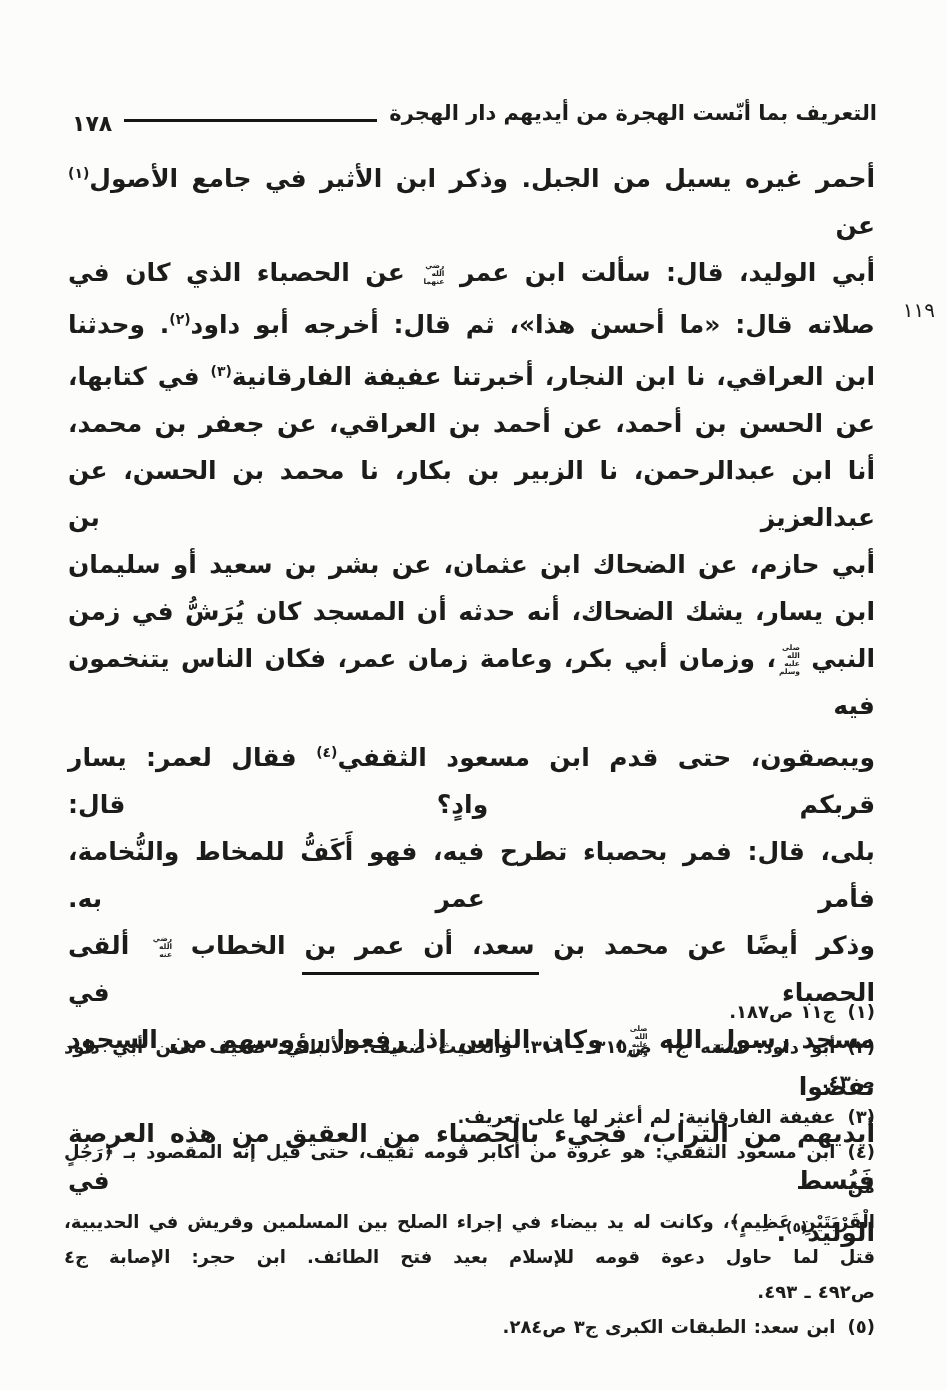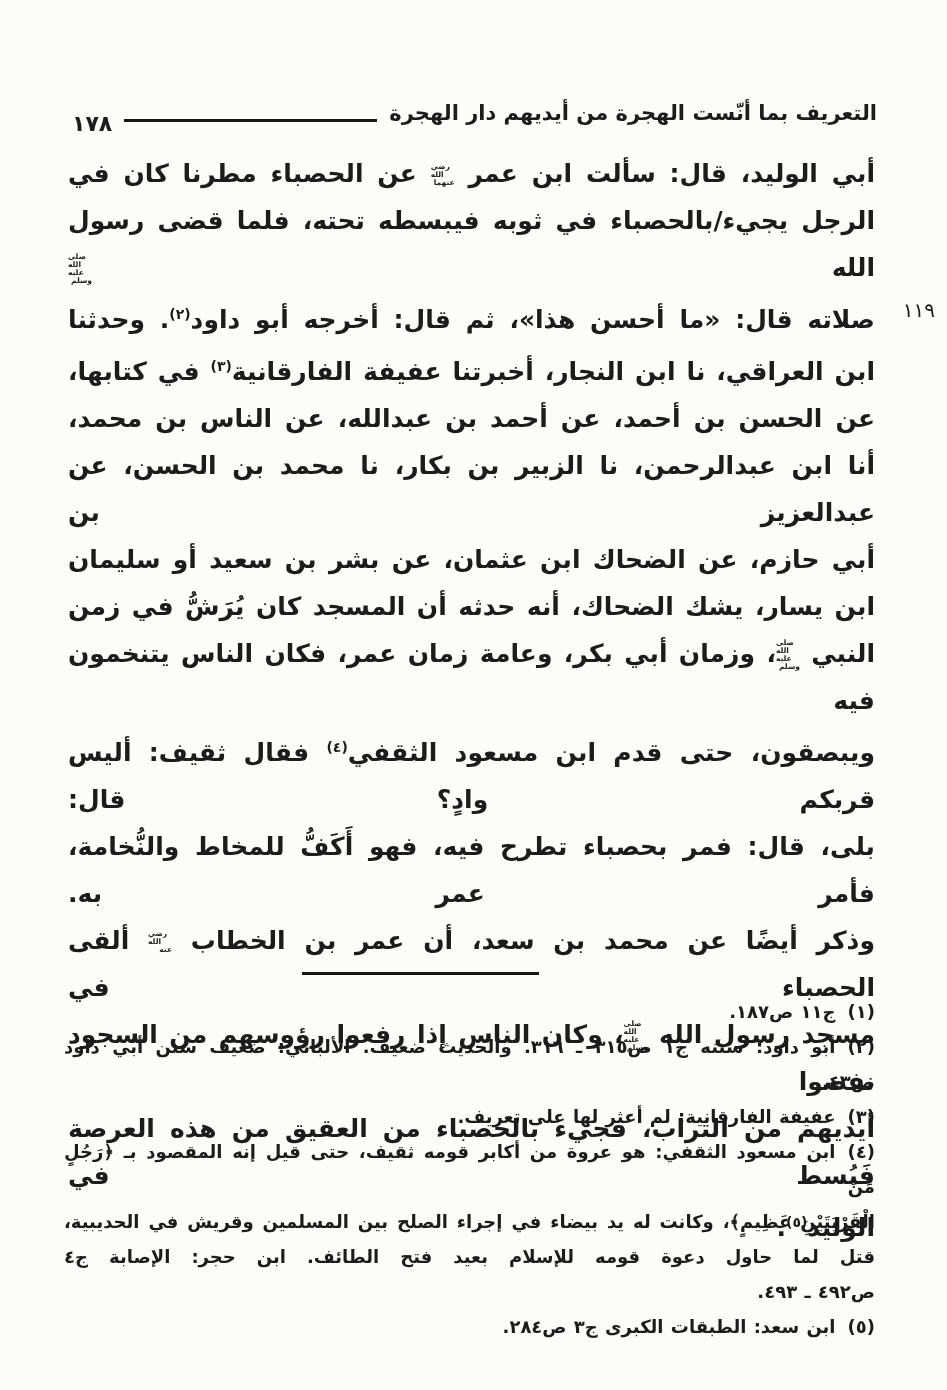--- a/index.html
+++ b/index.html
@@ -41,21 +41,21 @@
     word-spacing:2px;
   }
   .jl{text-align:justify;text-align-last:justify;}
   .rl{text-align:right;text-align-last:right;}
   .fn-marker{
     font-size:14px;font-weight:700;vertical-align:9px;
     letter-spacing:0;
   }
   .honorific{
     display:inline-block;width:24px;
-    font-size:7.5px;line-height:1.05;text-align:left;
+    font-size:7.5px;line-height:1.05;text-align:right;
     vertical-align:middle;white-space:normal;word-spacing:0;
     font-weight:700;
   }
   
   .fn-separator{
     position:absolute;top:972px;left:302px;width:237px;height:3px;
     background:#161616;
   }
   .footnotes{
     position:absolute;top:994px;right:72px;left:64px;
@@ -71,30 +71,30 @@
 
   <div class="header">
     <div class="header-title">التعريف بما أنّست الهجرة من أيديهم دار الهجرة</div>
     <div class="header-rule"></div>
     <div class="page-number">١٧٨</div>
   </div>
 
   <div class="margin-number">١١٩</div>
 
   <div class="body-text">
-      <div class="body-line jl"><span>أبي الوليد، قال: سألت ابن عمر </span><span class="honorific">رضي الله عنهما</span><span> عن الحصباء مطرنا كان في</span></div>
-      <div class="body-line jl"><span>الرجل يجيء/بالحصباء في ثوبه فيبسطه تحته، فلما قضى رسول الله </span><span class="honorific">صلى الله عليه وسلم</span></div>
+      <div class="body-line jl"><span>أحمر غيره يسيل من الجبل. وذكر ابن الأثير في جامع الأصول</span><span class="fn-marker">(١)</span><span> عن</span></div>
+      <div class="body-line jl"><span>أبي الوليد، قال: سألت ابن عمر </span><span class="honorific">رضي الله عنهما</span><span> عن الحصباء الذي كان في</span></div>
       <div class="body-line jl"><span>صلاته قال: «ما أحسن هذا»، ثم قال: أخرجه أبو داود</span><span class="fn-marker">(٢)</span><span>. وحدثنا</span></div>
       <div class="body-line jl"><span>ابن العراقي، نا ابن النجار، أخبرتنا عفيفة الفارقانية</span><span class="fn-marker">(٣)</span><span> في كتابها،</span></div>
-      <div class="body-line jl"><span>عن الحسن بن أحمد، عن أحمد بن عبدالله، عن الناس بن محمد،</span></div>
+      <div class="body-line jl"><span>عن الحسن بن أحمد، عن أحمد بن العراقي، عن جعفر بن محمد،</span></div>
       <div class="body-line jl"><span>أنا ابن عبدالرحمن، نا الزبير بن بكار، نا محمد بن الحسن، عن عبدالعزيز بن</span></div>
       <div class="body-line jl"><span>أبي حازم، عن الضحاك ابن عثمان، عن بشر بن سعيد أو سليمان</span></div>
       <div class="body-line jl"><span>ابن يسار، يشك الضحاك، أنه حدثه أن المسجد كان يُرَشُّ في زمن</span></div>
       <div class="body-line jl"><span>النبي </span><span class="honorific">صلى الله عليه وسلم</span><span>، وزمان أبي بكر، وعامة زمان عمر، فكان الناس يتنخمون فيه</span></div>
-      <div class="body-line jl"><span>ويبصقون، حتى قدم ابن مسعود الثقفي</span><span class="fn-marker">(٤)</span><span> فقال ثقيف: أليس قربكم وادٍ؟ قال:</span></div>
+      <div class="body-line jl"><span>ويبصقون، حتى قدم ابن مسعود الثقفي</span><span class="fn-marker">(٤)</span><span> فقال لعمر: يسار قربكم وادٍ؟ قال:</span></div>
       <div class="body-line jl"><span>بلى، قال: فمر بحصباء تطرح فيه، فهو أَكَفُّ للمخاط والنُّخامة، فأمر عمر به.</span></div>
       <div class="body-line jl"><span>وذكر أيضًا عن محمد بن سعد، أن عمر بن الخطاب </span><span class="honorific">رضي الله عنه</span><span> ألقى الحصباء في</span></div>
       <div class="body-line jl"><span>مسجد رسول الله </span><span class="honorific">صلى الله عليه وسلم</span><span>، وكان الناس إذا رفعوا رؤوسهم من السجود نفضوا</span></div>
       <div class="body-line jl"><span>أيديهم من التراب، فجيء بالحصباء من العقيق من هذه العرصة فَبُسط في</span></div>
       <div class="body-line rl"><span>الوليد</span><span class="fn-marker">(٥)</span><span>.</span></div>
     </div>
 
   <div class="fn-separator"></div>
 
   <div class="footnotes">

